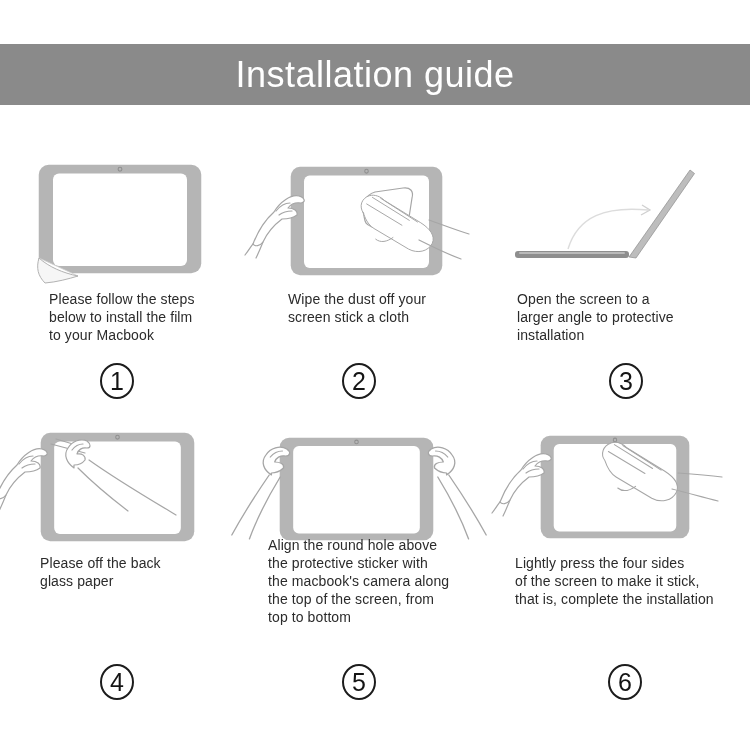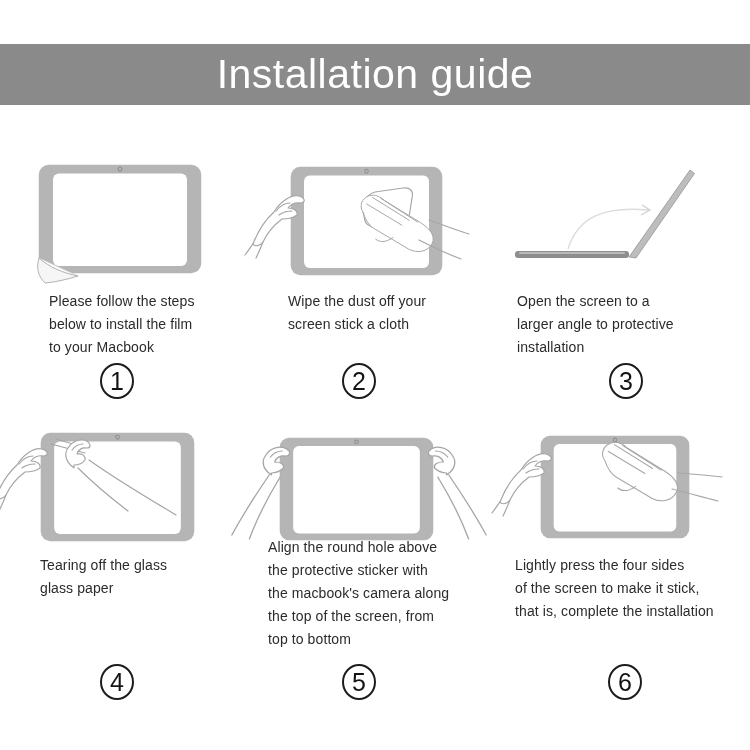--- a/index.html
+++ b/index.html
@@ -1,23 +1,23 @@
 <!DOCTYPE html>
 <html style="--header-bg: #8a8a8a; --header-text: #ffffff; --screen-frame: #b5b5b5; --sketch-line: #a6a6a6; --laptop-base: #8e8e8e; --caption-text: #2b2b2b; --circle-border: #1c1c1c;"><head>
 <meta charset="utf-8">
 <style>
   html,body{margin:0;padding:0;background:#fff;}
   .page{position:relative;width:750px;height:750px;overflow:hidden;background:#fff;
         font-family:"Liberation Sans", sans-serif;}
   .banner{position:absolute;left:0;top:44px;width:750px;height:61px;
           background:var(--header-bg,#8a8a8a);display:flex;align-items:center;justify-content:center;}
-  .banner h1{margin:0;font-size:41px;font-weight:400;letter-spacing:0.5px;
+  .banner h1{margin:0;font-size:36px;font-weight:400;letter-spacing:0.5px;
              color:var(--header-text,#ffffff);}
   .ill{position:absolute;overflow:visible;}
-  .caption{position:absolute;margin:0;font-size:14px;line-height:23px;
+  .caption{position:absolute;margin:0;font-size:14px;line-height:18px;
            color:var(--caption-text,#2b2b2b);white-space:pre-line;letter-spacing:0.1px;}
   .num{position:absolute;width:34px;height:36px;border:2px solid var(--circle-border,#1c1c1c);
        border-radius:50%;box-sizing:border-box;display:flex;align-items:center;justify-content:center;
        font-size:25px;color:#141414;}
   .defs-svg{position:absolute;width:0;height:0;}
   .sk{fill:none;stroke:var(--sketch-line,#a6a6a6);stroke-width:1.2;stroke-linecap:round;}
   .hand{fill:#ffffff;stroke:var(--sketch-line,#a6a6a6);stroke-width:1.2;
         stroke-linejoin:round;stroke-linecap:round;}
 </style>
 </head>
@@ -100,21 +100,21 @@
       <use href="#scr" x="40" y="5" width="155" height="110"></use>
       <path class="sk" d="M 51,17 L 85,26 M 56,12 L 83,20"></path>
       <g>
         <path class="hand" d="M 74,41 C 67,36 63,28 68,21 C 72,14 81,11 87,14 C 91,17 91,21 87,21 C 82,20 78,23 77,27 C 82,26 86,29 85,33 C 82,37 77,38 74,38 Z"></path>
         <path class="sk" d="M 72,23 C 75,19 79,17 83,17"></path>
         <path class="sk" d="M 78,41 C 94,57 111,71 128,84"></path>
         <path class="sk" d="M 89,33 C 117,53 146,70 176,88"></path>
       </g>
       <use href="#pinchg" transform="translate(-12,10)"></use>
     </svg>
-    <p class="caption" style="left:40px;top:554px;width:190px">Tearing off the glass
+    <p class="caption" style="left:40px;top:554px;width:190px">Please off the back
 glass paper</p>
     <div class="num" style="left:100px;top:664px">4</div>
   </section>
 
   <section>
     <svg class="ill" style="left:225px;top:427px;width:280px;height:124px" viewBox="0 0 280 124">
       <use href="#scr" x="54" y="10" width="155" height="104"></use>
       <g transform="translate(-2,2) scale(1.1,1)">
         <path class="hand" d="M 44,46 C 37,41 34,33 39,26 C 43,19 52,16 58,20 C 62,23 61,27 57,27 C 52,26 48,29 47,33 C 52,33 56,35 55,39 C 51,43 47,44 44,44 Z"></path>
         <path class="sk" d="M 43,28 C 46,24 50,22 54,22"></path>

